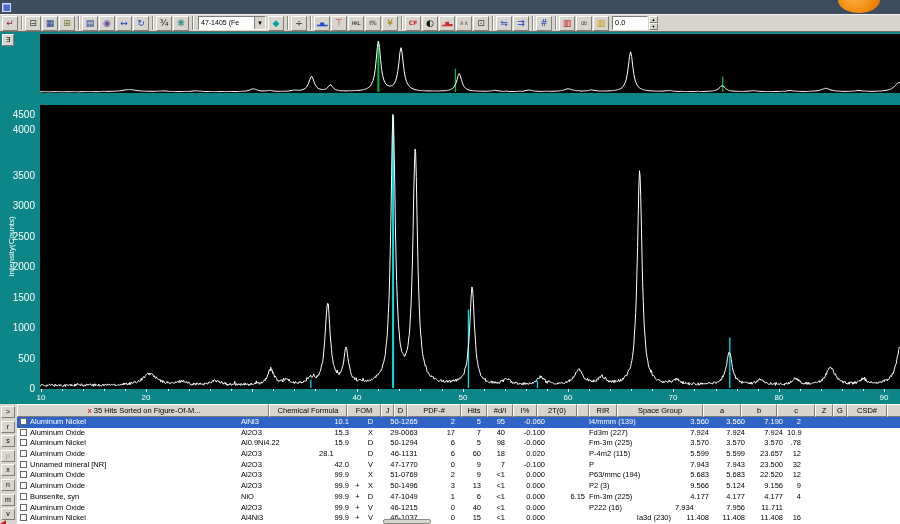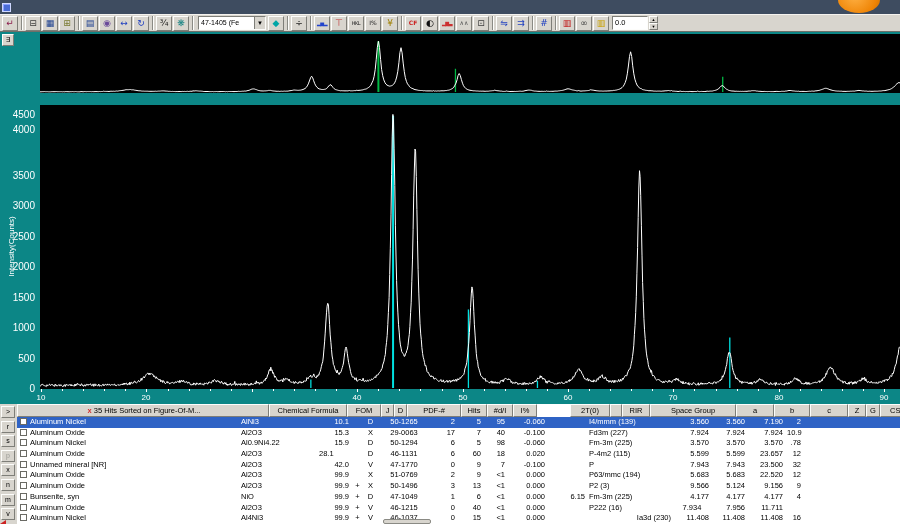--- a/index.html
+++ b/index.html
@@ -226,21 +226,21 @@
     <div class="thead" id="tableHeader">
         <div class="th" style="width: 252px; text-align: center;"><span class="sortx">x</span><span>35 Hits Sorted on Figure-Of-M...</span></div>
         <div class="th" style="width: 78px;">Chemical Formula</div>
         <div class="th" style="width: 34px;">FOM</div>
         <div class="th" style="width: 13px;">J</div>
         <div class="th" style="width: 13px;">D</div>
         <div class="th" style="width: 54px;">PDF-#</div>
         <div class="th" style="width: 26px;">Hits</div>
         <div class="th" style="width: 26px;">#d/I</div>
         <div class="th" style="width: 24px;">I%</div>
-        <div class="th" style="width: 40px; margin-left: 33px;">2T(0)</div>
+        <div class="th" style="width: 40px;">2T(0)</div>
         <div class="th" style="width: 12px;"></div>
         <div class="th" style="width: 28px;">RIR</div>
         <div class="th" style="width: 86px;">Space Group</div>
         <div class="th" style="width: 38px;">a</div>
         <div class="th" style="width: 36px;">b</div>
         <div class="th" style="width: 38px;">c</div>
         <div class="th" style="width: 18px;">Z</div>
         <div class="th" style="width: 14px;">G</div>
         <div class="th" style="width: 40px;">CSD#</div>
         <div class="th" style="width: 42px;"></div>
@@ -421,21 +421,21 @@
           <div class="td" style="width: 13px; text-align: center;">+</div>
           <div class="td" style="width: 13px; text-align: center;">V</div>
           <div class="td" style="width: 54px; text-align: center;">46-1215</div>
           <div class="td" style="width: 26px; text-align: right;">0</div>
           <div class="td" style="width: 26px; text-align: right;">40</div>
           <div class="td" style="width: 24px; text-align: right;">&lt;1</div>
           <div class="td" style="width: 40px; text-align: right;">0.000</div>
           <div class="td" style="width: 12px; text-align: center;"></div>
           <div class="td" style="width: 28px; text-align: right;"></div>
           <div class="td" style="width: 86px; text-align: left;">P222 (16)</div>
-          <div class="td" style="width: 38px; text-align: center;">7.934</div>
+          <div class="td" style="width: 38px; text-align: left;">7.934</div>
           <div class="td" style="width: 36px; text-align: right;">7.956</div>
           <div class="td" style="width: 38px; text-align: right;">11.711</div>
           <div class="td" style="width: 18px; text-align: right;"></div>
           <div class="td" style="width: 14px; text-align: center;"></div>
           <div class="td" style="width: 40px; text-align: center;"></div>
         </div>
         <div class="trow">
           <div class="td" style="width: 222px; text-align: left;"><span class="cb"></span><span>Aluminum Nickel</span></div>
           <div class="td" style="width: 78px; text-align: left;">Al4Ni3</div>
           <div class="td" style="width: 34px; text-align: right;">99.9</div>

